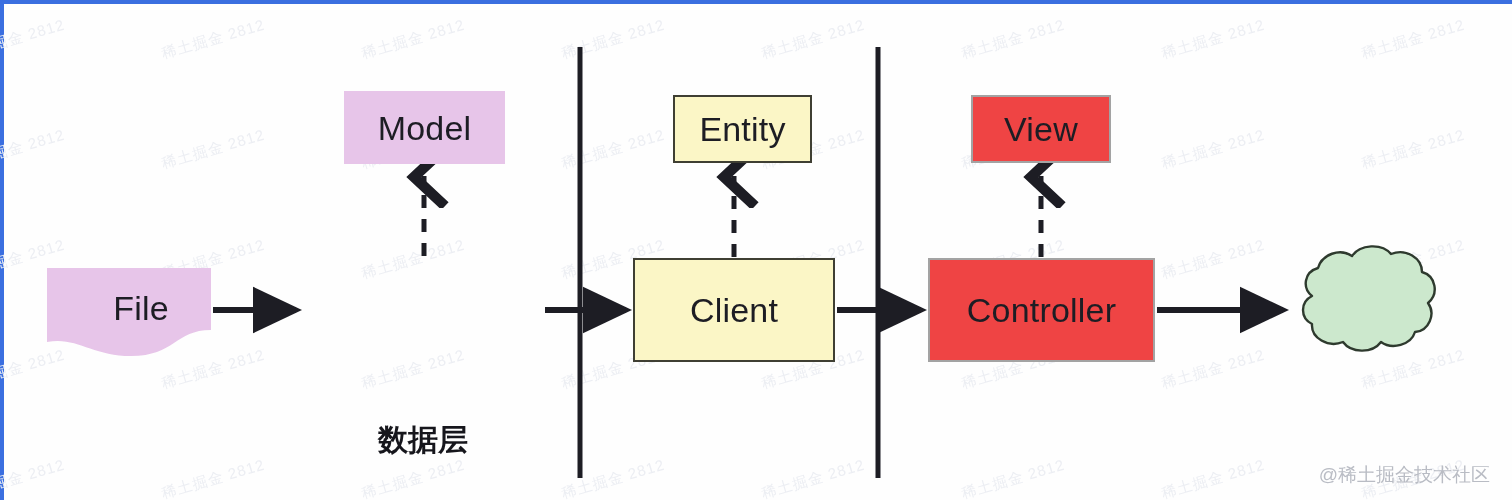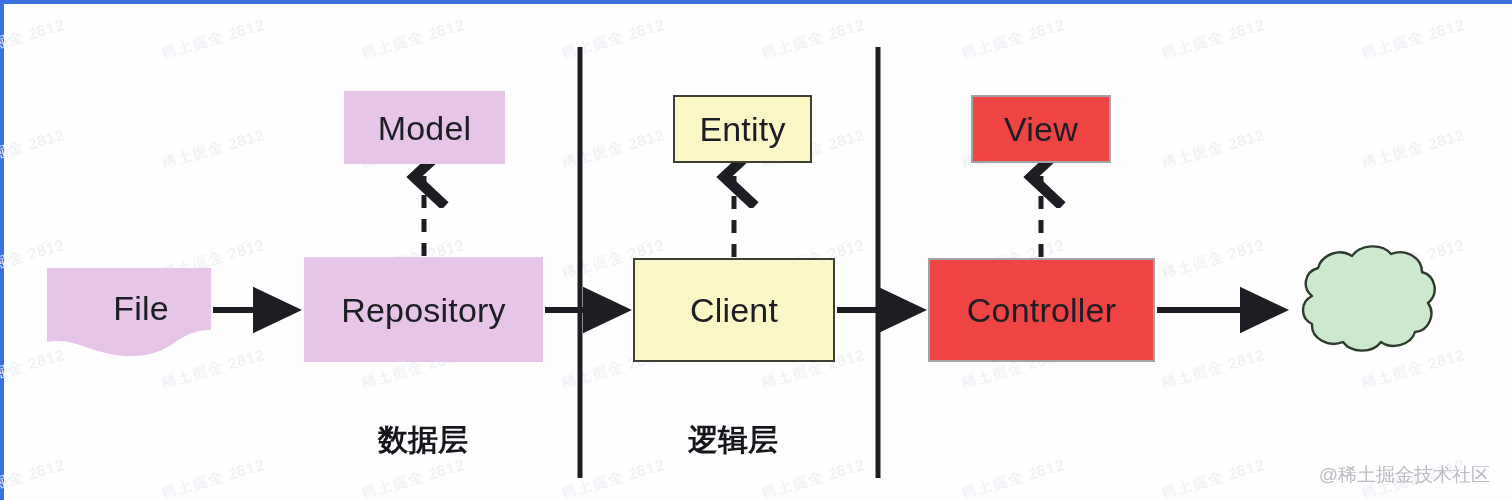--- a/index.html
+++ b/index.html
@@ -177,23 +177,20 @@
   </svg>
 
   <div class="node" style="left:47px; top:266px; width:164px; height:84px; background:transparent;margin-left:12px;">
     <span class="node-label">File</span>
   </div>
 
   <div class="node fill-purple" style="left:344px; top:91px; width:161px; height:73px;">
     <span class="node-label">Model</span>
   </div>
 
-  <div class="node fill-purple" style="left:304px; top:257px; width:239px; height:105px;">
-    <span class="node-label">Repository</span>
-  </div>
 
   <div class="node fill-yellow" style="left:673px; top:95px; width:139px; height:68px;">
     <span class="node-label">Entity</span>
   </div>
 
   <div class="node fill-yellow" style="left:633px; top:258px; width:202px; height:104px;">
     <span class="node-label">Client</span>
   </div>
 
   <div class="node fill-green" style="left:971px; top:95px; width:140px; height:68px;">
@@ -201,19 +198,16 @@
   </div>
 
   <div class="node fill-green" style="left:928px; top:258px; width:227px; height:104px;">
     <span class="node-label">Controller</span>
   </div>
 
 
   <div class="layer-label" style="left:423px; top:420px; transform:translateX(-50%);text-align:right;">
     <span>数据层</span>
   </div>
-  <div class="layer-label" style="left:733px; top:420px; transform:translateX(-50%);">
-    <span>逻辑层</span>
-  </div>
 
   <div id="corner-watermark">@稀土掘金技术社区</div>
 
 </div>
 
 </body></html>

